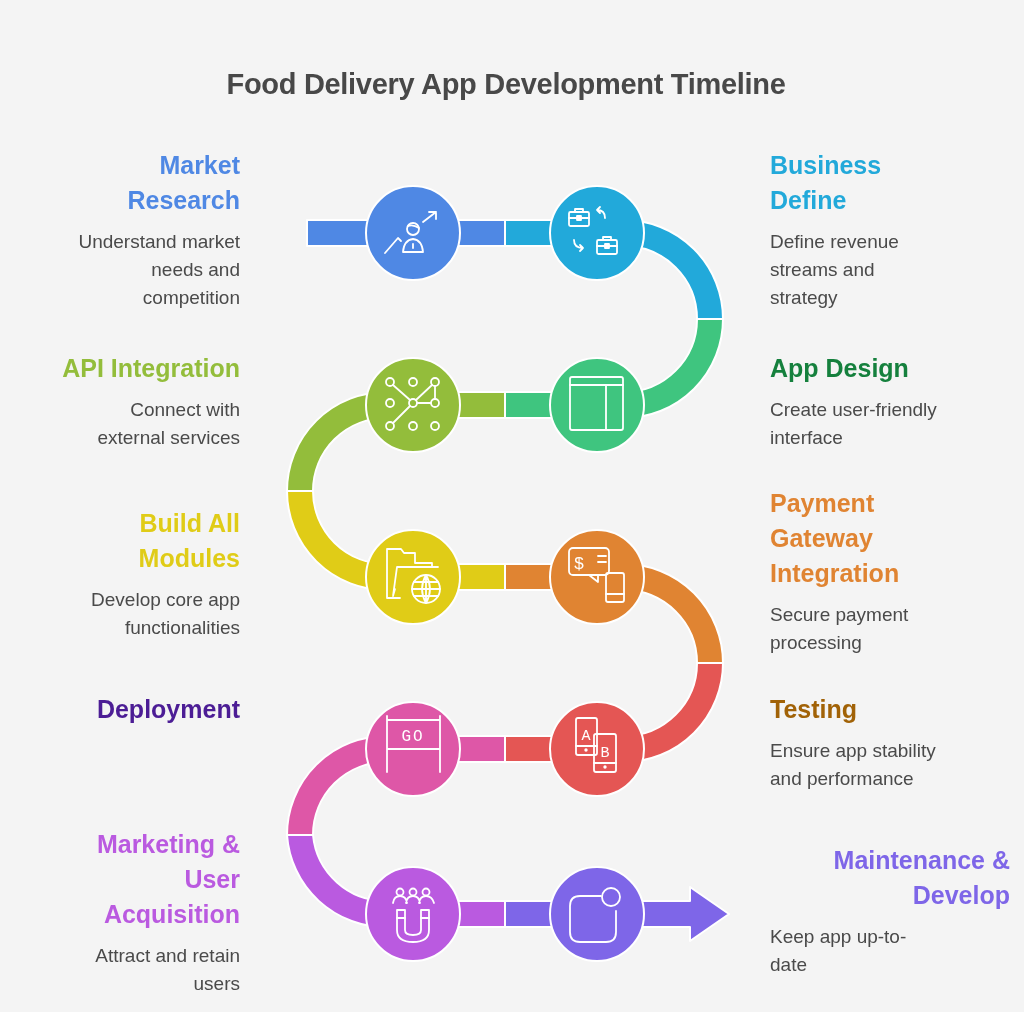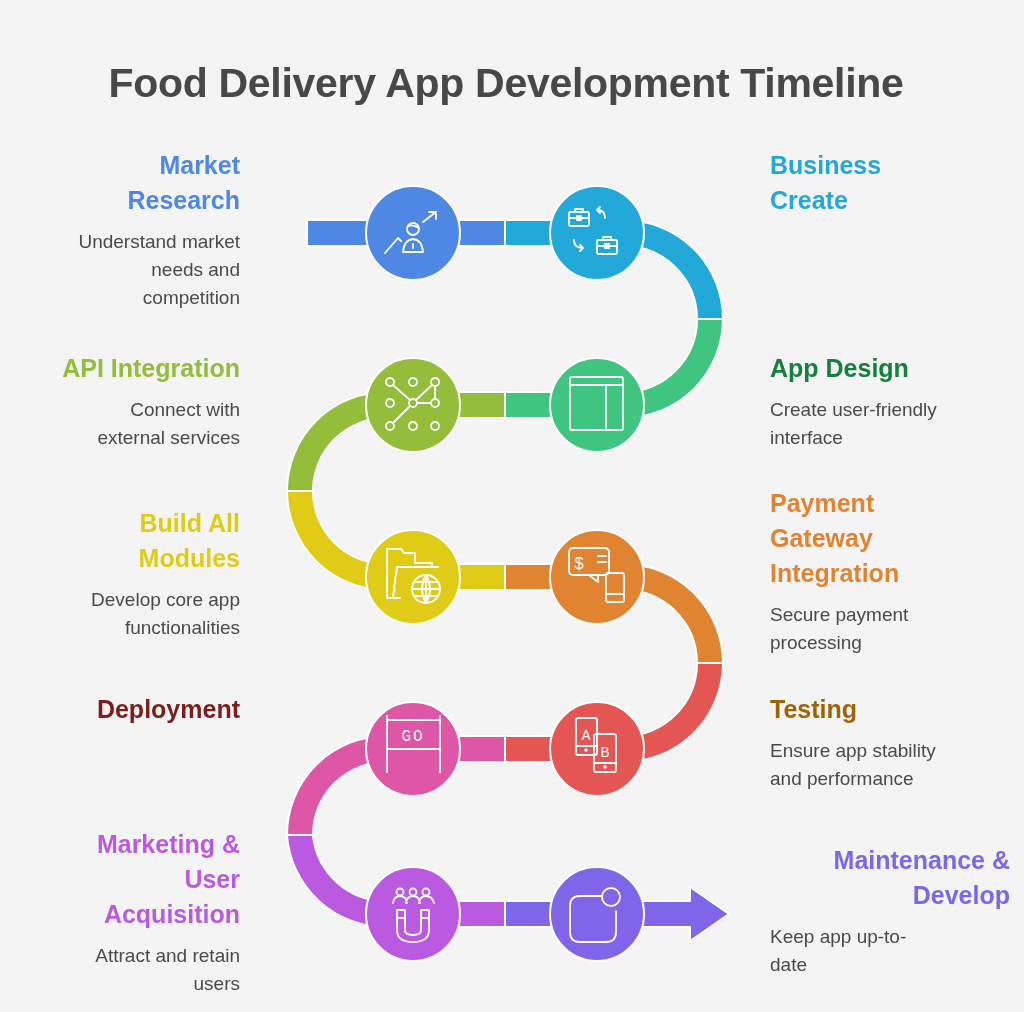--- a/index.html
+++ b/index.html
@@ -1,17 +1,17 @@
 <!DOCTYPE html>
 <html><head>
 <meta charset="utf-8">
 <style>
   html, body { margin:0; padding:0; }
   body { width:1024px; height:1012px; background:#f4f4f4; position:relative; overflow:hidden; font-family:"Liberation Sans", "DejaVu Sans", sans-serif; }
-  .title { position:absolute; left:0; width:1012px; top:60px; text-align:center; font-size:41px; font-weight:bold; color:#484848; letter-spacing:-0.3px; }
+  .title { position:absolute; left:0; width:1012px; top:68px; text-align:center; font-size:29px; font-weight:bold; color:#484848; letter-spacing:-0.3px; }
   svg.path { position:absolute; left:0; top:0; }
   .label { position:absolute; width:240px; }
   .label.left { left:0; text-align:right; }
   .label.right { left:770px; text-align:left; }
   .label .h { font-size:25px; font-weight:bold; line-height:35px; }
   .label .d { font-size:19px; color:#4a4a4a; line-height:28px; margin-top:10px; }
 </style>
 </head>
 <body>
 
@@ -152,30 +152,31 @@
   <div class="h" style="color:#93bd3b;">API Integration</div>
   <div class="d"><span>Connect with</span><br><span>external services</span></div>
 </div>
 
 <div class="label left" style="top:506px;">
   <div class="h" style="color:#e0cc17;"><span>Build All</span><br><span>Modules</span></div>
   <div class="d"><span>Develop core app</span><br><span>functionalities</span></div>
 </div>
 
 <div class="label left" style="top:692px;">
-  <div class="h" style="color:#7f1d1d;">Deployment</div>
+  <div class="h" style="color:#4c1d95;">Deployment</div>
 </div>
 
 <div class="label left" style="top:827px;">
   <div class="h" style="color:#ba5ae0;"><span>Marketing &amp;</span><br><span>User</span><br><span>Acquisition</span></div>
   <div class="d"><span>Attract and retain</span><br><span>users</span></div>
 </div>
 
 <div class="label right" style="top:148px;">
-  <div class="h" style="color:#22a9da;"><span>Business</span><br><span>Create</span></div>
+  <div class="h" style="color:#22a9da;"><span>Business</span><br><span>Define</span></div>
+  <div class="d"><span>Define revenue</span><br><span>streams and</span><br><span>strategy</span></div>
 </div>
 
 <div class="label right" style="top:351px;">
   <div class="h" style="color:#15803d;">App Design</div>
   <div class="d"><span>Create user-friendly</span><br><span>interface</span></div>
 </div>
 
 <div class="label right" style="top:486px;">
   <div class="h" style="color:#e08432;"><span>Payment</span><br><span>Gateway</span><br><span>Integration</span></div>
   <div class="d"><span>Secure payment</span><br><span>processing</span></div>

